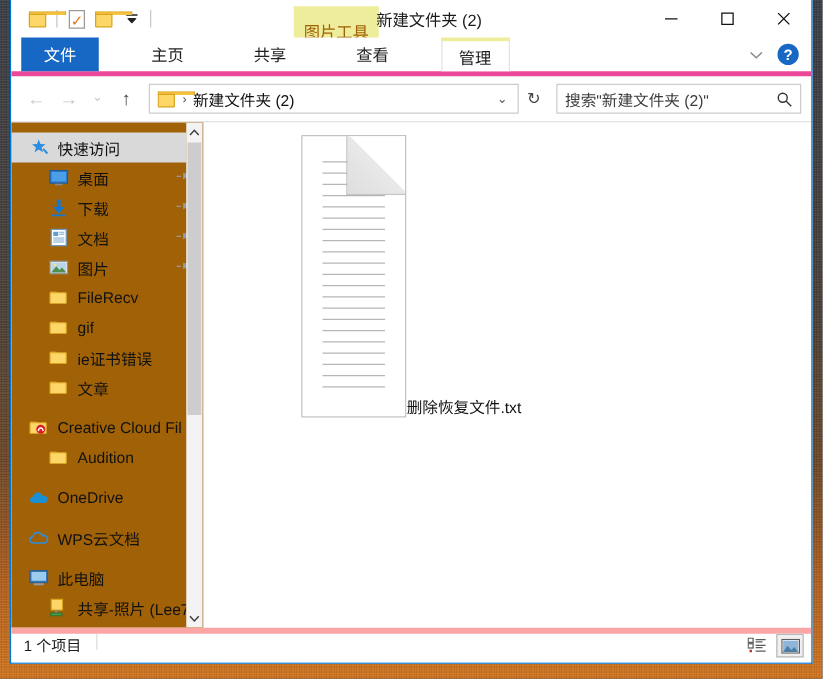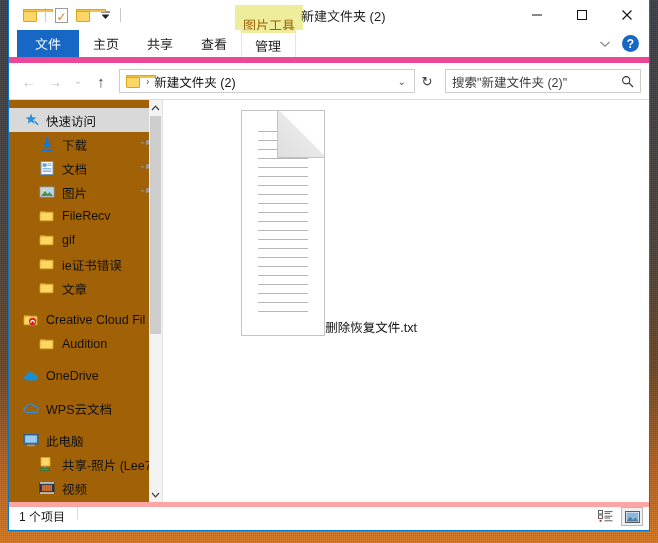--- a/index.html
+++ b/index.html
@@ -171,23 +171,24 @@
     justify-content: center;
   }
   .win-btn svg { display: block; }
 
   
   .tabstrip {
     height: 27px;
     display: flex;
     align-items: stretch;
     background: #ffffff;
-    border-bottom: 6px solid #ec4899;
+    border-bottom: 4px solid #ec4899;
     position: relative;
     flex: none;
+    gap: 28px;
   }
   .tab {
     display: flex;
     align-items: center;
     justify-content: center;
     padding: 0 14px;
     font-size: 13px;
     color: #222;
     box-sizing: border-box;
     white-space: nowrap;
@@ -600,20 +601,32 @@
   <div class="body-split">
 
     <div class="sidebar">
       <div class="nav-list" id="nav-list">
           <div class="nav-item selected">
             <span class="ico"><svg width="16" height="16" viewBox="0 0 16 16">
                 <path d="M8 1.5 L9.4 5.2 L13.3 5.4 L10.3 7.9 L11.3 11.7 L8 9.5 L4.7 11.7 L5.7 7.9 L2.7 5.4 L6.6 5.2 Z" fill="#2a8fe0"></path>
                 <path d="M11.5 9.2 L14.6 12.3 M13.2 11 L15 12.8" stroke="#2a8fe0" stroke-width="1.6"></path>
               </svg></span>
             <span class="lbl">快速访问</span>
+          </div>
+          <div class="nav-item indent1">
+            <span class="ico"><svg width="16" height="16" viewBox="0 0 16 16">
+                <rect x="1" y="2.5" width="14" height="10" fill="#2a7fd4" stroke="#1c5c9e" stroke-width="1"></rect>
+                <rect x="2.2" y="3.6" width="11.6" height="7.5" fill="#4d9ee8"></rect>
+                <rect x="5" y="13" width="6" height="1.3" fill="#8a8a8a"></rect>
+              </svg></span>
+            <span class="lbl">桌面</span>
+            <span class="pin"><svg width="12" height="12" viewBox="0 0 12 12">
+                <path d="M4.2 1 L8.6 5.4 L7 6 L6.4 8.6 L2.6 4.8 L4.6 3.6 Z" fill="#9a9a9a"></path>
+                <path d="M3.4 8 L1 10.6" stroke="#9a9a9a" stroke-width="1"></path>
+              </svg></span>
           </div>
           <div class="nav-item indent1">
             <span class="ico"><svg width="16" height="16" viewBox="0 0 16 16">
                 <path d="M8 1.5 V8.2" stroke="#1277d4" stroke-width="3"></path>
                 <path d="M3.4 7.6 L8 13 L12.6 7.6 Z" fill="#1277d4"></path>
                 <rect x="2.6" y="13.6" width="10.8" height="1.4" fill="#1277d4"></rect>
               </svg></span>
             <span class="lbl">下载</span>
             <span class="pin"><svg width="12" height="12" viewBox="0 0 12 12">
                 <path d="M4.2 1 L8.6 5.4 L7 6 L6.4 8.6 L2.6 4.8 L4.6 3.6 Z" fill="#9a9a9a"></path>

